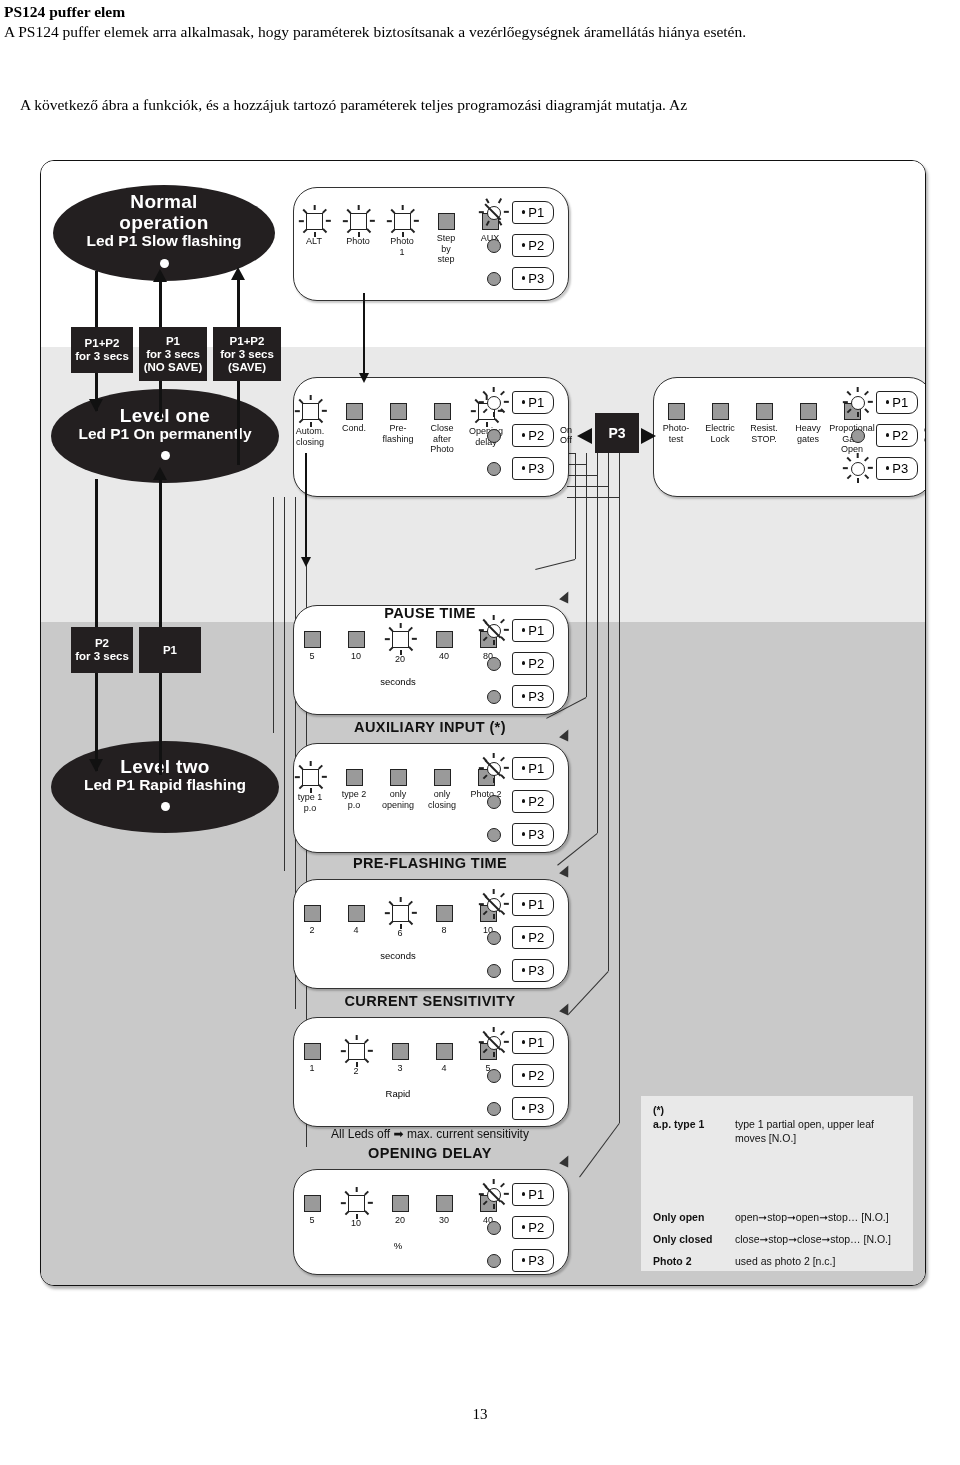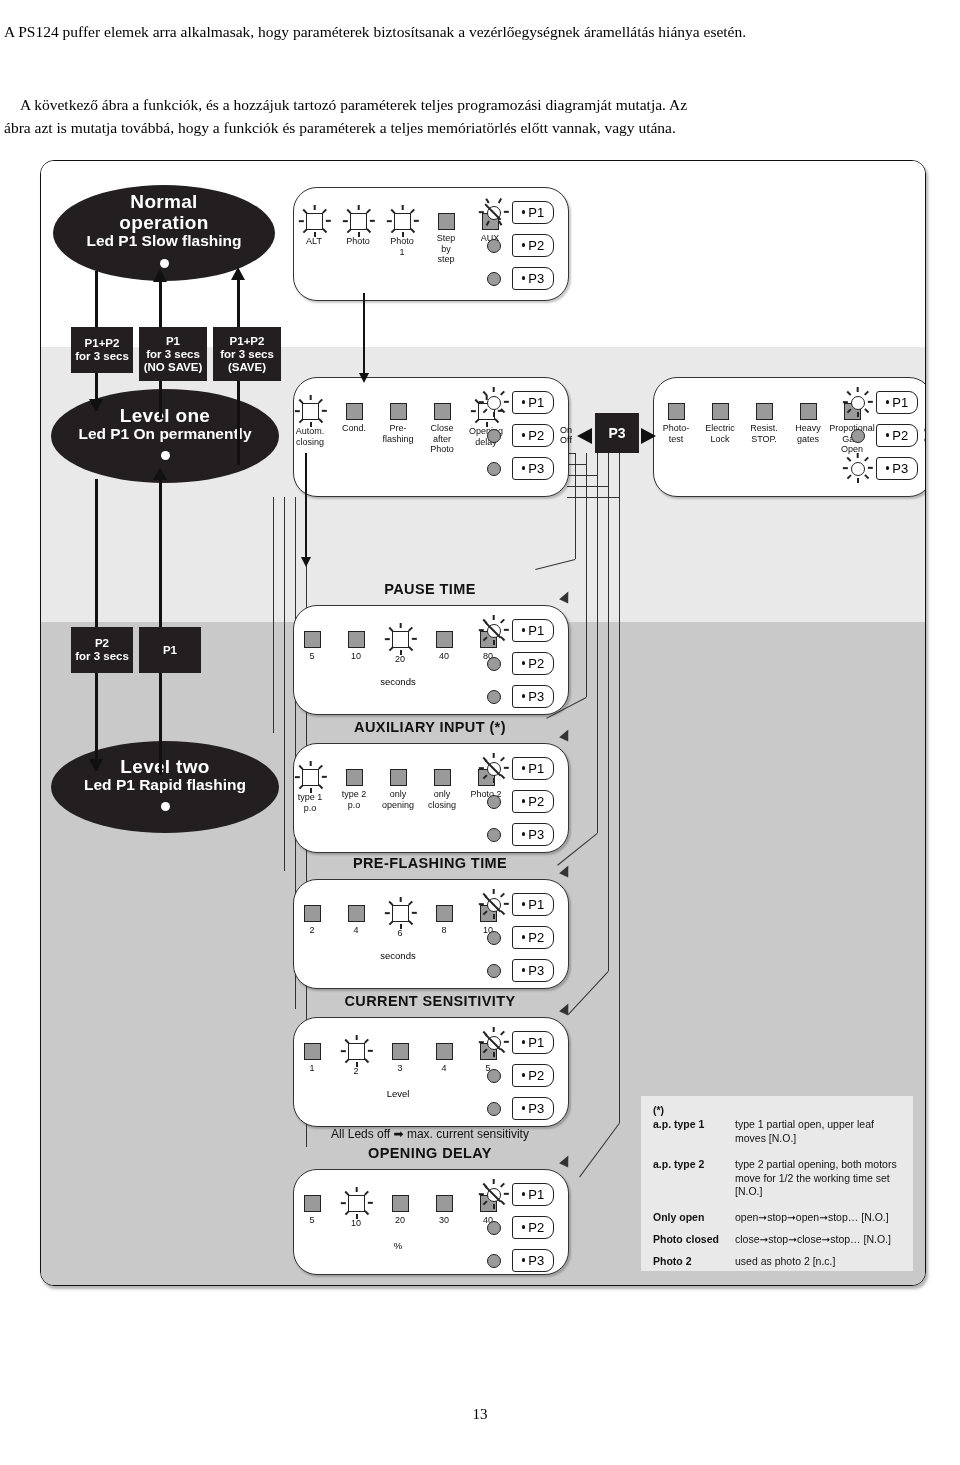--- a/index.html
+++ b/index.html
@@ -92,23 +92,23 @@
   #legend .ldesc{width:168px;line-height:13.5px;}
 
   #pagenum{position:absolute;left:0;top:1406px;width:960px;text-align:center;
         font-size:15px;font-family:"Liberation Serif",serif;}
 </style>
 </head>
 <body>
 
 <div class="page">
 
+  <div class="txt h-bold" style="top:2px;">PS124 puffer elem</div>
   <div class="txt body-ln" style="top:22px;">A PS124 puffer elemek arra alkalmasak, hogy paraméterek biztosítsanak a vezérlőegységnek áramellátás hiánya esetén.</div>
   <div class="txt body-ln" style="top:95px;left:20px;width:908px;">A következő ábra a funkciók, és a hozzájuk tartozó paraméterek teljes programozási diagramját mutatja. Az</div>
-  <div class="txt body-ln" style="top:118px;">ábra azt is mutatja továbbá, hogy a funkciók és paraméterek a teljes memóriatörlés előtt vannak, vagy utána.</div>
 
   <div id="figure">
     <div class="band b1"></div>
     <div class="band b2"></div>
     <div class="band b3"></div>
 
     <div class="oval" id="oval-normal" style="left:12px;top:24px;width:222px;height:96px;">
       <span class="l1">Normal</span>
       <span class="l1">operation</span>
       <span class="l2">Led P1 Slow flashing</span>
@@ -388,21 +388,21 @@
               <span class="ray" style="left:21.1px;top:6.9px;height:5px;transform:rotate(225deg);transform-origin:50% 0;"></span>
               <span class="bulbcore"></span>
             </span>
             <span class="ptag">
               <span class="dot"></span>
               <span>P3</span>
             </span>
           </div>
           <div class="onoff" style="right: -4px; top: 48px;">On<br>Off</div>
         </div>
-        <div class="ptitle" style="left: 252px; top: 420px; width: 274px;">PAUSE TIME</div>
+        <div class="ptitle" style="left: 252px; top: 444px; width: 274px;">PAUSE TIME</div>
         <div class="panel" style="left: 252px; top: 444px; width: 274px; height: 108px;">
           <div class="ledcell" style="left: -8px; top: 18px;">
             <div class="ledsq off" style="margin-top: 7px;"></div>
             <div>5</div>
           </div>
           <div class="ledcell" style="left: 36px; top: 18px;">
             <div class="ledsq off" style="margin-top: 7px;"></div>
             <div>10</div>
           </div>
           <div class="ledcell" style="left: 80px; top: 18px;">
@@ -629,21 +629,21 @@
             <div>3</div>
           </div>
           <div class="ledcell" style="left: 124px; top: 18px;">
             <div class="ledsq off" style="margin-top: 7px;"></div>
             <div>4</div>
           </div>
           <div class="ledcell" style="left: 168px; top: 18px;">
             <div class="ledsq off" style="margin-top: 7px;"></div>
             <div>5</div>
           </div>
-          <div style="position: absolute; left: 70px; top: 70px; width: 68px; text-align: center; font-family: &quot;Liberation Sans&quot;, sans-serif; font-size: 9.5px;">Level</div>
+          <div style="position: absolute; left: 70px; top: 70px; width: 68px; text-align: center; font-family: &quot;Liberation Sans&quot;, sans-serif; font-size: 9.5px;">Rapid</div>
           <div class="prow" style="right: 14px; top: 10px;">
             <span class="pbulb">
               <span class="ray" style="left:24.0px;top:14.0px;height:5px;transform:rotate(-90deg);transform-origin:50% 0;"></span>
               <span class="ray" style="left:21.1px;top:21.1px;height:5px;transform:rotate(-45deg);transform-origin:50% 0;"></span>
               <span class="ray" style="left:14.0px;top:24.0px;height:5px;transform:rotate(0deg);transform-origin:50% 0;"></span>
               <span class="ray" style="left:6.9px;top:21.1px;height:5px;transform:rotate(45deg);transform-origin:50% 0;"></span>
               <span class="ray" style="left:4.0px;top:14.0px;height:5px;transform:rotate(90deg);transform-origin:50% 0;"></span>
               <span class="ray" style="left:6.9px;top:6.9px;height:5px;transform:rotate(135deg);transform-origin:50% 0;"></span>
               <span class="ray" style="left:14.0px;top:4.0px;height:5px;transform:rotate(180deg);transform-origin:50% 0;"></span>
               <span class="ray" style="left:21.1px;top:6.9px;height:5px;transform:rotate(225deg);transform-origin:50% 0;"></span>
@@ -772,30 +772,26 @@
         <div style="position: absolute; background: rgb(51, 51, 51); left: 254px; top: 336px; width: 1.4px; height: 512px;"></div>
         <div style="position: absolute; background: rgb(51, 51, 51); left: 265px; top: 336px; width: 1.4px; height: 650px;"></div>
       </div>
 
     <div id="legend" style="left:600px;top:935px;width:272px;height:175px;">
       <div style="position:absolute;left:12px;top:8px;font-weight:bold;">(*)</div>
       <div class="lrow" style="left:12px;top:22px;">
         <span class="lterm">a.p. type 1</span>
         <span class="ldesc">type 1 partial open, upper leaf moves [N.O.]</span>
       </div>
-      <div class="lrow" style="left:12px;top:62px;">
-        <span class="lterm">a.p. type 2</span>
-        <span class="ldesc">type 2 partial opening, both motors move for 1/2 the working time set [N.O.]</span>
-      </div>
       <div class="lrow" style="left:12px;top:115px;">
         <span class="lterm">Only open</span>
         <span class="ldesc">open➞stop➞open➞stop… [N.O.]</span>
       </div>
       <div class="lrow" style="left:12px;top:137px;">
-        <span class="lterm">Photo closed</span>
+        <span class="lterm">Only closed</span>
         <span class="ldesc">close➞stop➞close➞stop… [N.O.]</span>
       </div>
       <div class="lrow" style="left:12px;top:159px;">
         <span class="lterm">Photo 2</span>
         <span class="ldesc">used as photo 2 [n.c.]</span>
       </div>
     </div>
   </div>
 
   <div id="pagenum">13</div>

